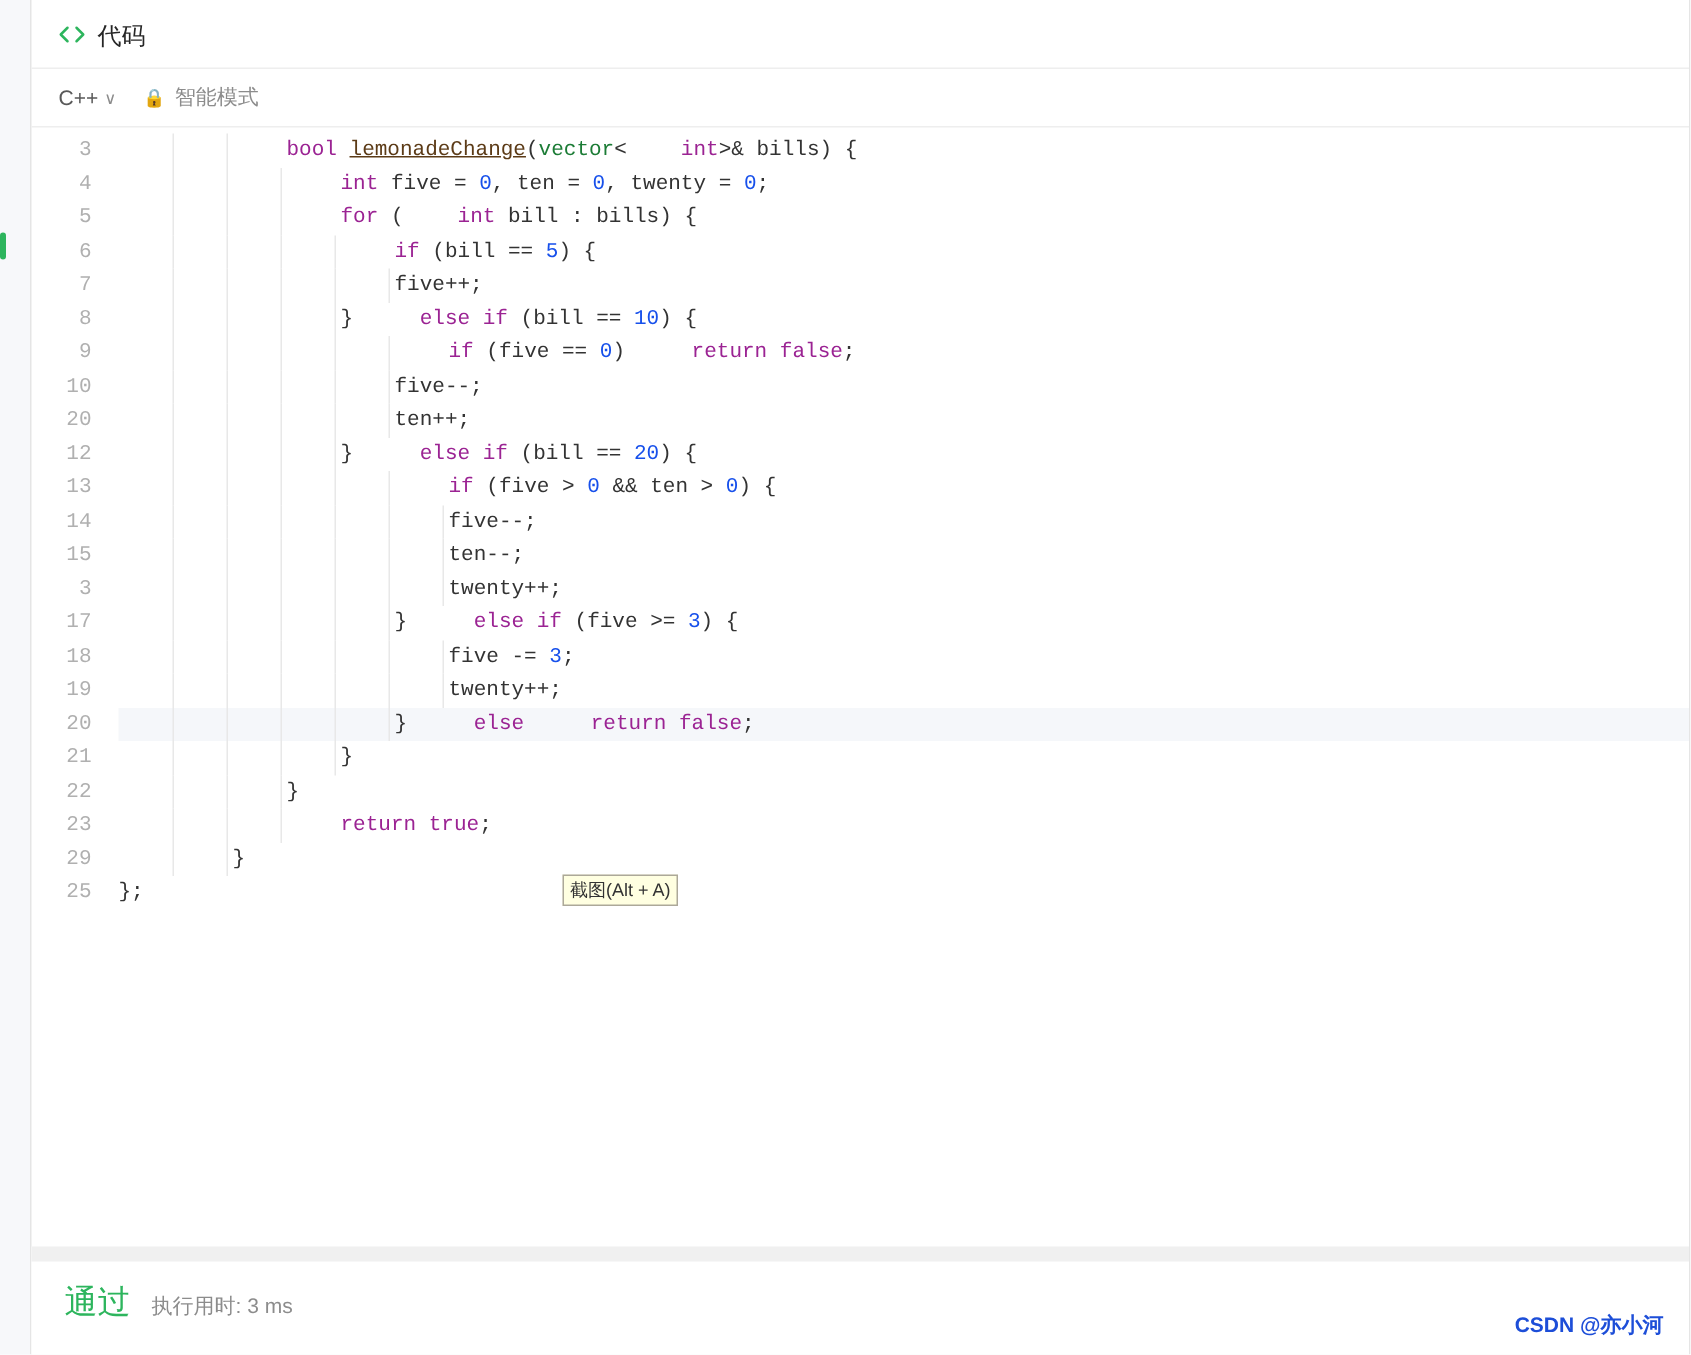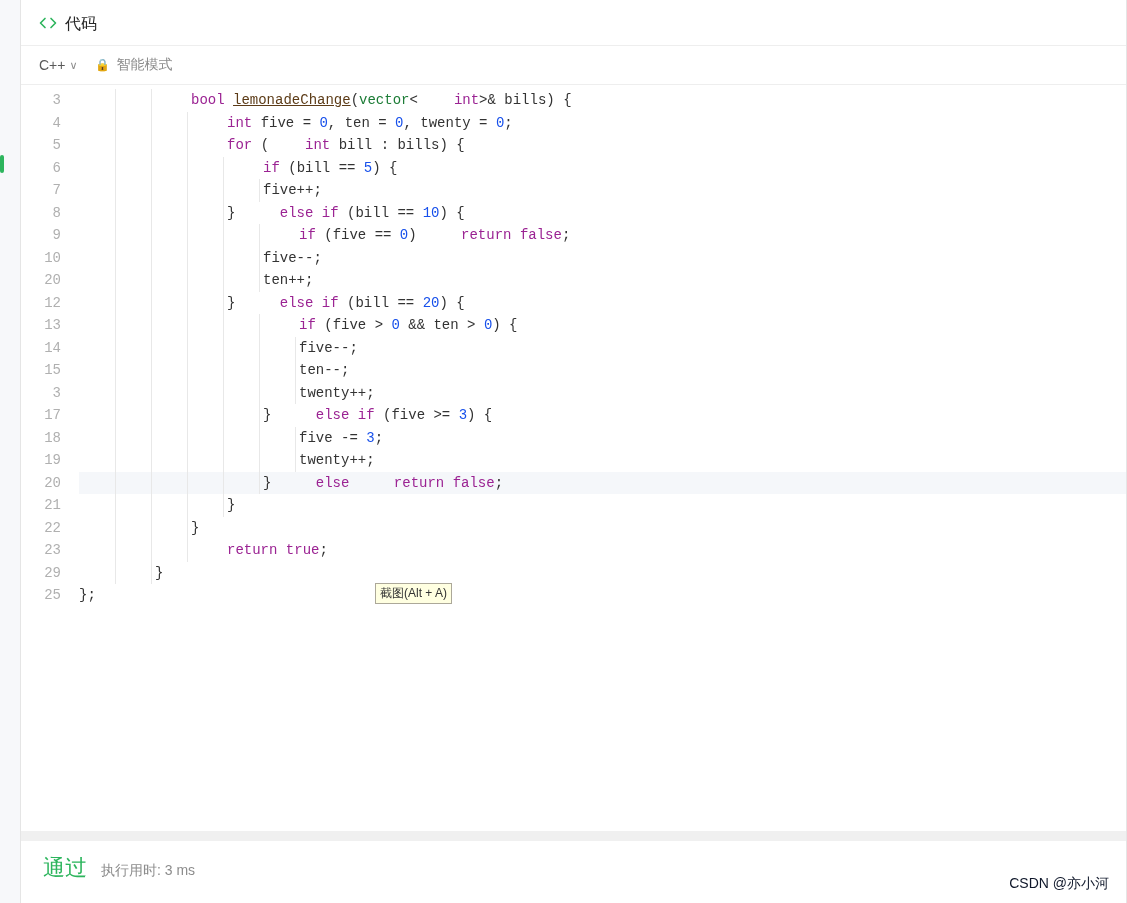--- a/index.html
+++ b/index.html
@@ -117,23 +117,24 @@
   display: flex;
   align-items: baseline;
   gap: 14px;
 }
 .pass-label { color: #2db55d; font-size: 22px; font-weight: 400; }
 .runtime-label { color: #8c8c8c; font-size: 14px; }
 .watermark {
   position: absolute;
   right: 18px;
   bottom: 10px;
-  color: #0f172a;
+  color: #1d4ed8;
   font-size: 14px;
   z-index: 10;
+  font-weight: bold;
 }
 .left-edge {
   position: absolute;
   left: 0; top: 0; bottom: 0; width: 20px;
   background: #f7f8fa;
 }
 .green-dot {
   position: absolute;
   left: 0;
   top: 155px;

